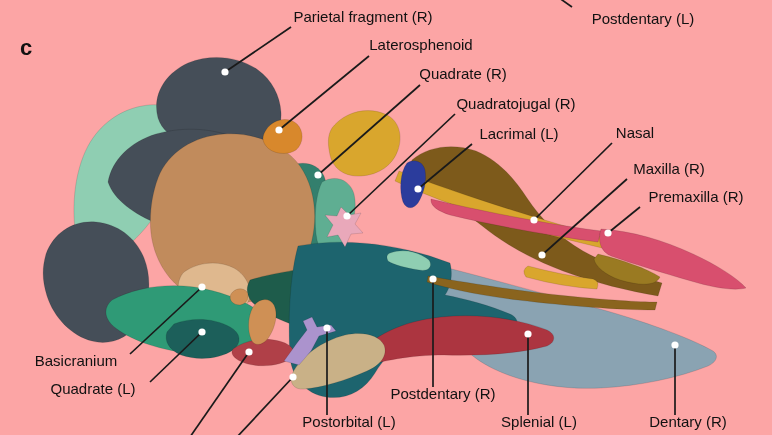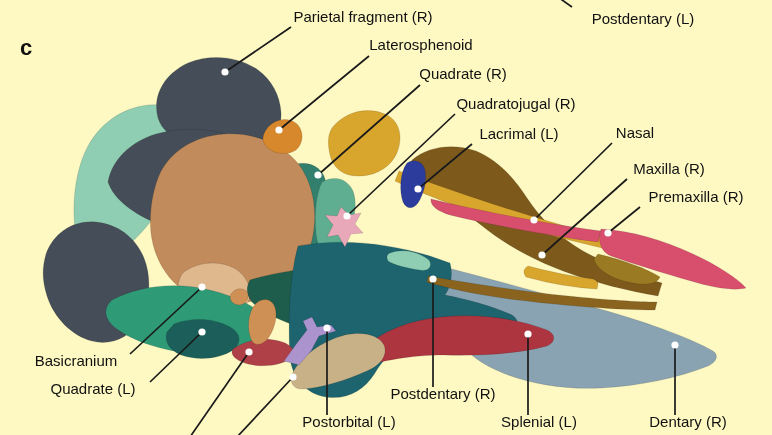--- a/index.html
+++ b/index.html
@@ -1,20 +1,20 @@
 <!DOCTYPE html>
 <html><head>
 <meta charset="utf-8">
 <style>
   html, body { margin: 0; padding: 0; background: #ffffff; }
   .stage {
     position: relative;
     width: 772px;
     height: 435px;
-    background: #fef9c3;
+    background: #fca5a5;
     overflow: hidden;
     font-family: "Liberation Sans", sans-serif;
   }
   svg { display: block; overflow: hidden; }
   .bone { stroke: rgba(0,0,0,0.15); stroke-width: 0.8; }
   .leader { stroke: #1a1a1a; stroke-width: 1.7; fill: none; }
   .leader-dot { fill: #ffffff; }
   .bone-label { fill: #111111; }
 </style>
 </head>

